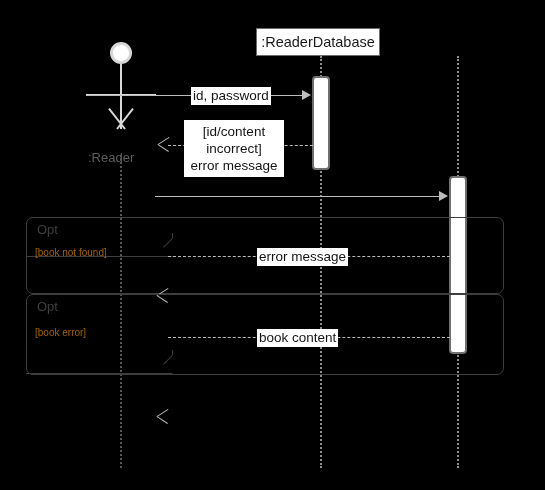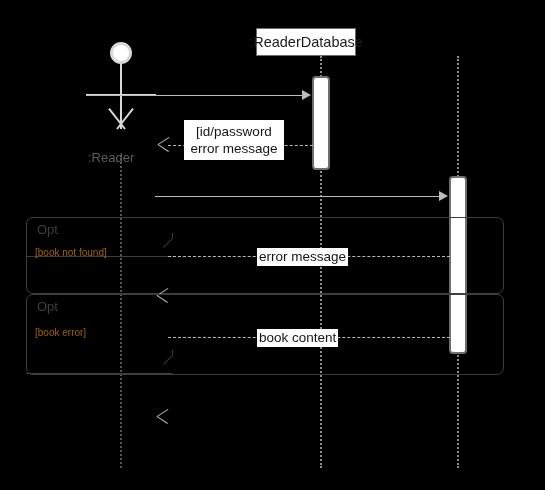--- a/index.html
+++ b/index.html
@@ -138,21 +138,21 @@
     font-size:10px;
     line-height:1;
     white-space:nowrap;
   }
 </style>
 </head>
 <body>
 
 <div id="stage">
 
-  <div class="abs lifebox" style="left:256px; top:28px; width:100px; height:28px;justify-content:center;">
+  <div class="abs lifebox" style="left:256px; top:28px; width:124px; height:28px;justify-content:center;">
     <span>:ReaderDatabase</span>
   </div>
 
 
   <div class="abs lifeline actor-line" style="left:120px; top:155px; height:313px;"></div>
 
   <div class="abs lifeline" style="left:320px; top:56px; height:412px;"></div>
 
   <div class="abs lifeline" style="left:457px; top:56px; height:412px;"></div>
 
@@ -174,28 +174,32 @@
   <div class="abs actor-label" style="left:88px; top:150px;">
     <span>:Reader</span>
   </div>
 
   <div class="abs activation" style="left:312px; top:76px; width:18px; height:94px;"></div>
 
   <div class="abs activation" style="left:449px; top:176px; width:18px; height:178px;"></div>
 
   <div class="abs msg-solid" style="left:86px; top:95px; width:217px;"></div>
   <div class="abs arrow-filled" style="left:302px; top:90px;"></div>
+  <div class="abs msg-label" style="left:191px; top:87px;">
+    <span>id, password</span>
+  </div>
 
   <div class="abs msg-dashed-light" style="left:168px; top:145px; width:145px;"></div>
   <div class="abs arrow-open" style="left:158px; top:137px;">
     <i class="up"></i>
       <i class="dn"></i>
   </div>
   <div class="abs msg-label multi" style="left:184px; top:120px; width:92px;">
-    <div>[id/password</div>
+    <div>[id/content</div>
+    <div>incorrect]</div>
     <div>error message</div>
   </div>
 
   <div class="abs msg-solid" style="left:155px; top:196px; width:285px;"></div>
   <div class="abs arrow-filled" style="left:439px; top:191px;"></div>
 
   <div class="abs frag" style="left:26px; top:217px; width:478px; height:77px;"></div>
   <div class="abs frag-tab" style="left:26px; top:217px; width:147px; height:24px;
               border-top-left-radius:7px;"></div>
   <div class="abs frag-op" style="left:37px; top:223px;">

